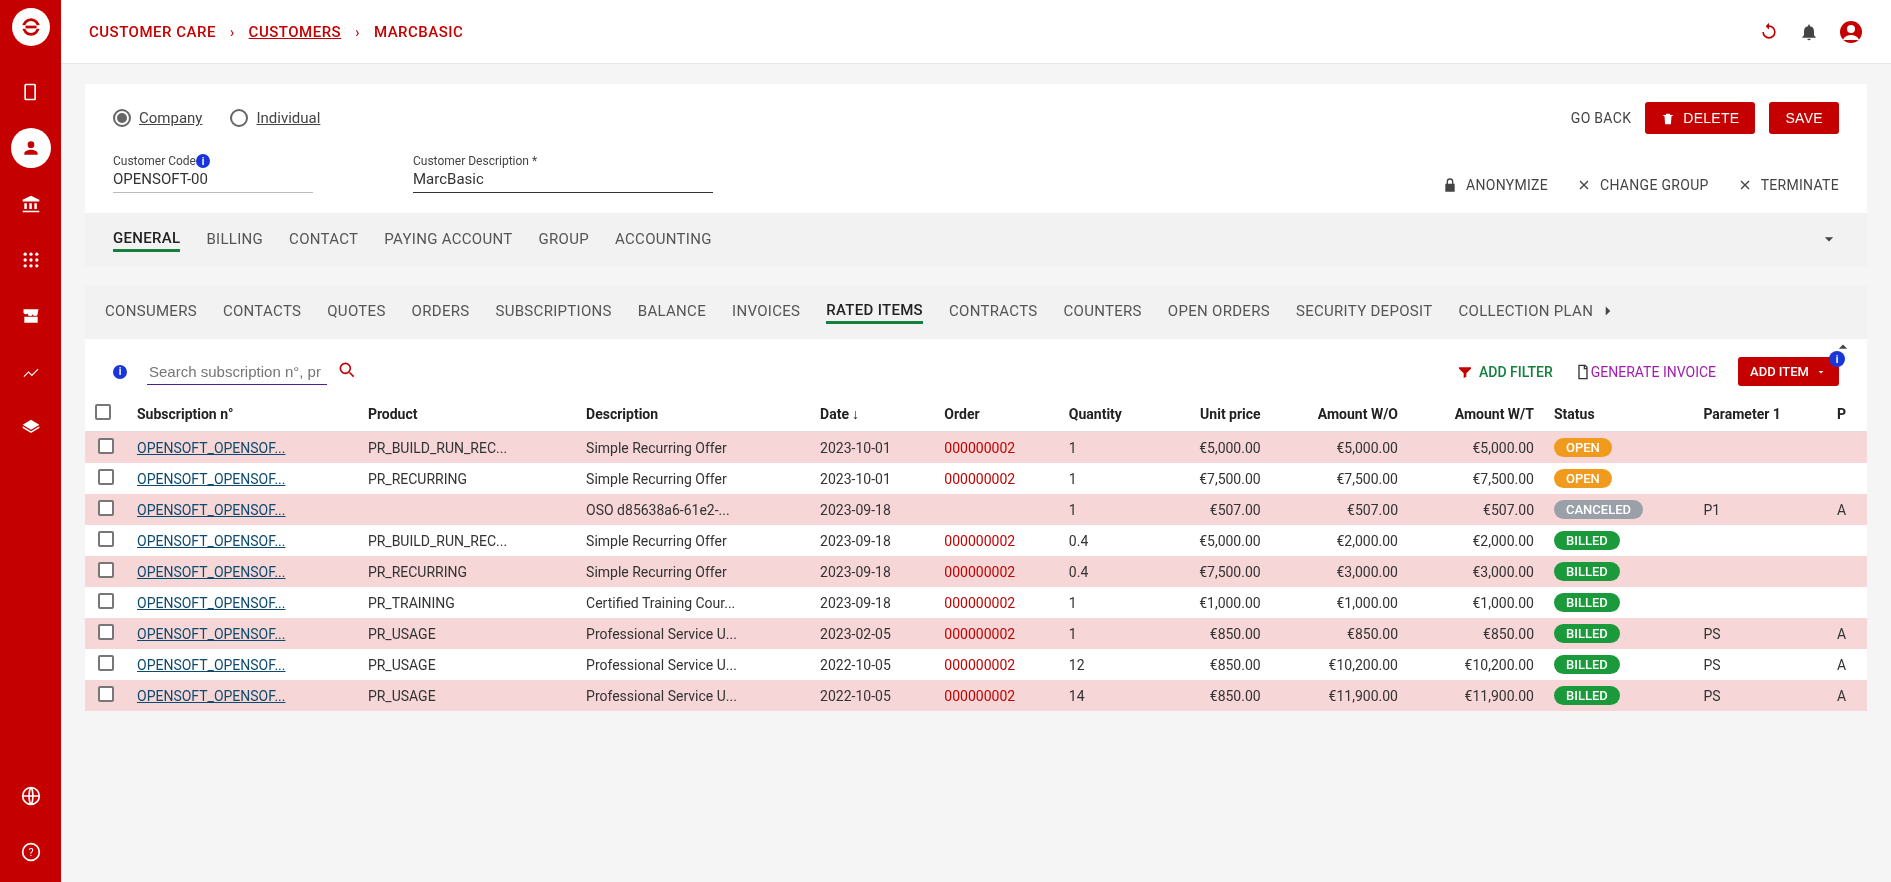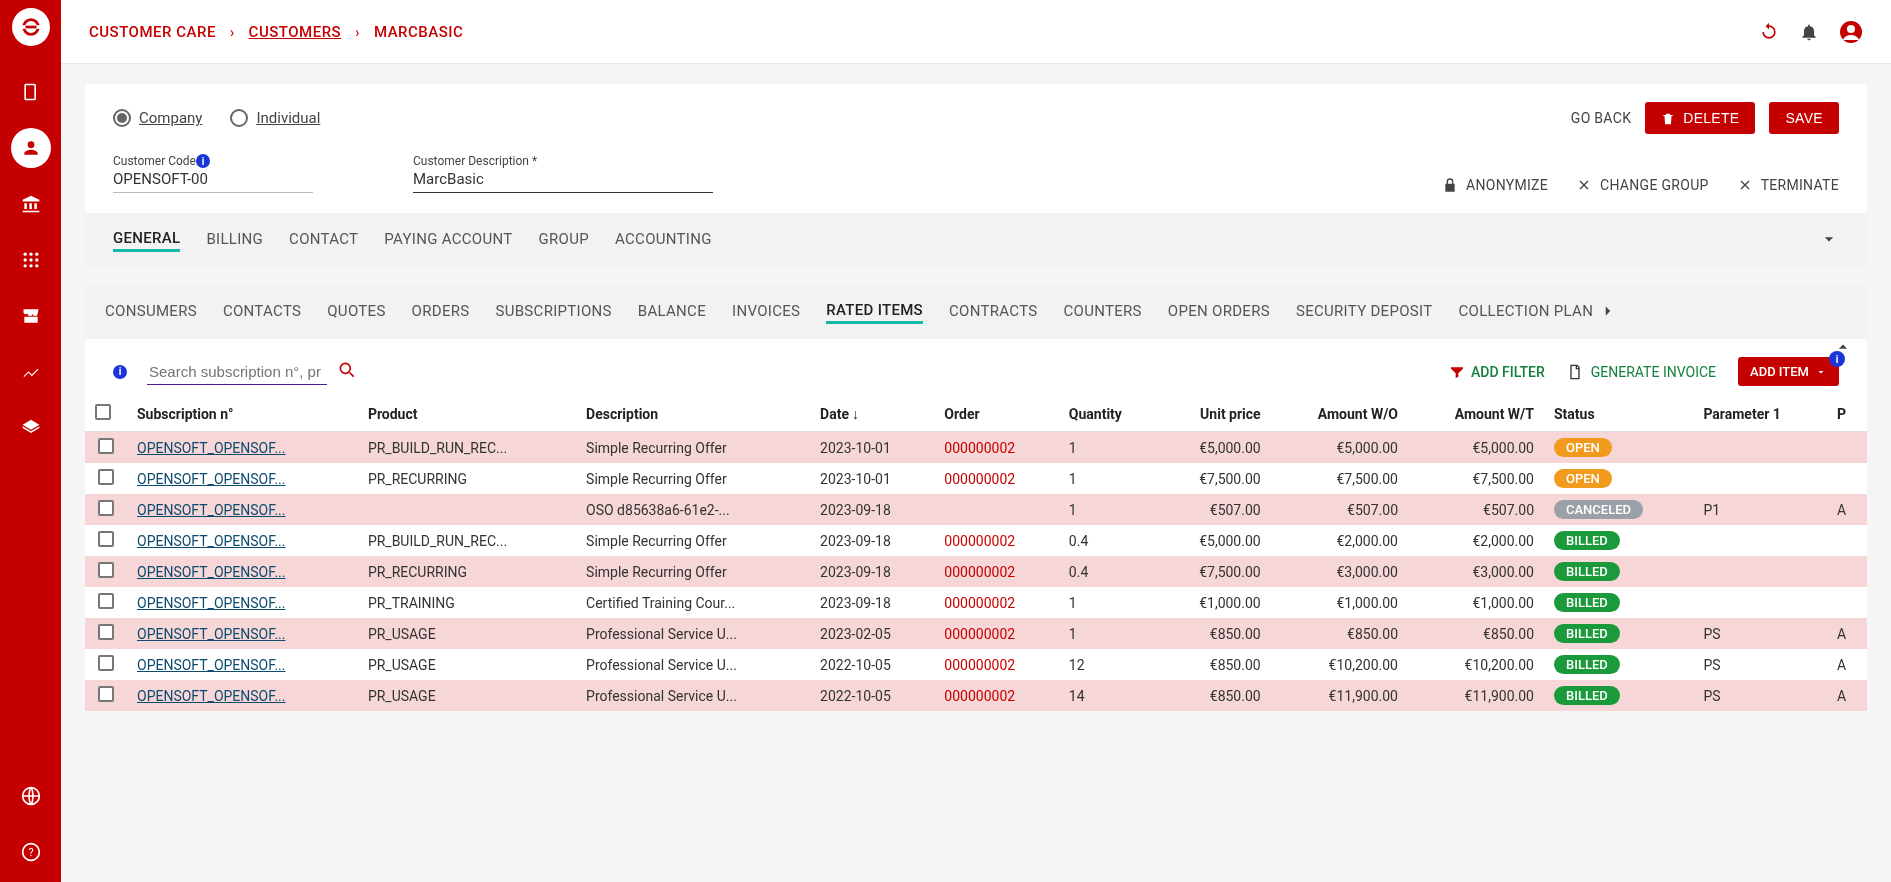--- a/index.html
+++ b/index.html
@@ -47,35 +47,35 @@
   .field-value { font-size: 15px; color: #333; padding-bottom: 4px; border-bottom: 1px solid #bbb; }
   .field-value.dirty { border-bottom-color: #333; }
   .info-dot { width: 14px; height: 14px; background: #1a36d8; border-radius: 50%; color: #fff; font-size: 10px; display: inline-flex; align-items: center; justify-content: center; font-weight:700;}
   .header-row2-actions { margin-left: auto; display:flex; gap:28px; align-items:center; color:#444;}
   .icon-link { display:flex; align-items:center; gap:8px; font-size:14px; cursor:pointer; letter-spacing:.3px;}
 
   
   .tabs-wrap { background:#f2f2f2; margin: 20px -28px 0 -28px; padding: 0 28px; display:flex; align-items:center;}
   .tabs { display:flex; gap:26px; align-items:center; height:54px; overflow:hidden;white-space:nowrap;}
   .tab { font-size:15px; letter-spacing:.3px; color:#555; cursor:pointer; padding-bottom:2px;}
-  .tab.active { color:#222; font-weight:500; border-bottom: 3px solid #14b8a6; }
+  .tab.active { color:#222; font-weight:500; border-bottom: 3px solid #15803d; }
   .tabs-wrap .expand { margin-left:auto; cursor:pointer; color:#444;}
   .tabs-wrap.sub { margin-top:0;}
   .tabs-wrap.sub .tabs { font-size:14.5px; }
   .sub .scroll-right { margin-left:6px; color:#444; cursor:pointer;}
 
   
   .toolbar { display:flex; align-items:center; padding: 18px 28px 10px 28px;}
   .search { display:flex; align-items:center; gap:10px;}
   .search .info-dot { margin-right: 10px;}
   .search input { border:none; border-bottom:1px solid #4c1d95; font-size:15px; padding:4px 2px; width:180px; outline:none; color:#0369a1;}
   .search-btn { color:#c50000; cursor:pointer;}
   .toolbar-right { margin-left:auto; display:flex; align-items:center; gap:22px; font-size:14px;}
   .add-filter { color:#15803d; display:flex; align-items:flex-end; gap:6px; cursor:pointer; font-weight:500;}
-  .gen-invoice { color:#15803d; display:flex; align-items:center; gap:8px; cursor:pointer;}
+  .gen-invoice { color:#a21caf; display:flex; align-items:center; cursor:pointer;}
   .add-item-btn { background:#c50000; color:#fff; padding:7px 12px; border-radius:3px; display:flex; align-items:center; gap:6px; cursor:pointer; font-size:13px; font-weight:500; position:relative;}
   .add-item-btn .badge { position:absolute; top:-6px; right:-6px; width:16px; height:16px; background:#1a36d8; border-radius:50%; color:#fff; font-size:10px; font-weight:700; display:flex; align-items:center; justify-content:center;}
 
   
   .table { width:100%; border-collapse:collapse; font-size:14px;}
   .table th { text-align:left; font-weight:700; color:#222; padding:8px 10px; white-space:nowrap; border-bottom:1px solid #ddd;}
   .table th.right, .table td.right { text-align:right;}
   .table td { padding:6px 10px; white-space:nowrap; overflow:hidden; text-overflow:ellipsis; max-width:200px;}
   .table tbody tr { height:28px; }
   .table tbody tr.odd { background:#f6d6d6;}

